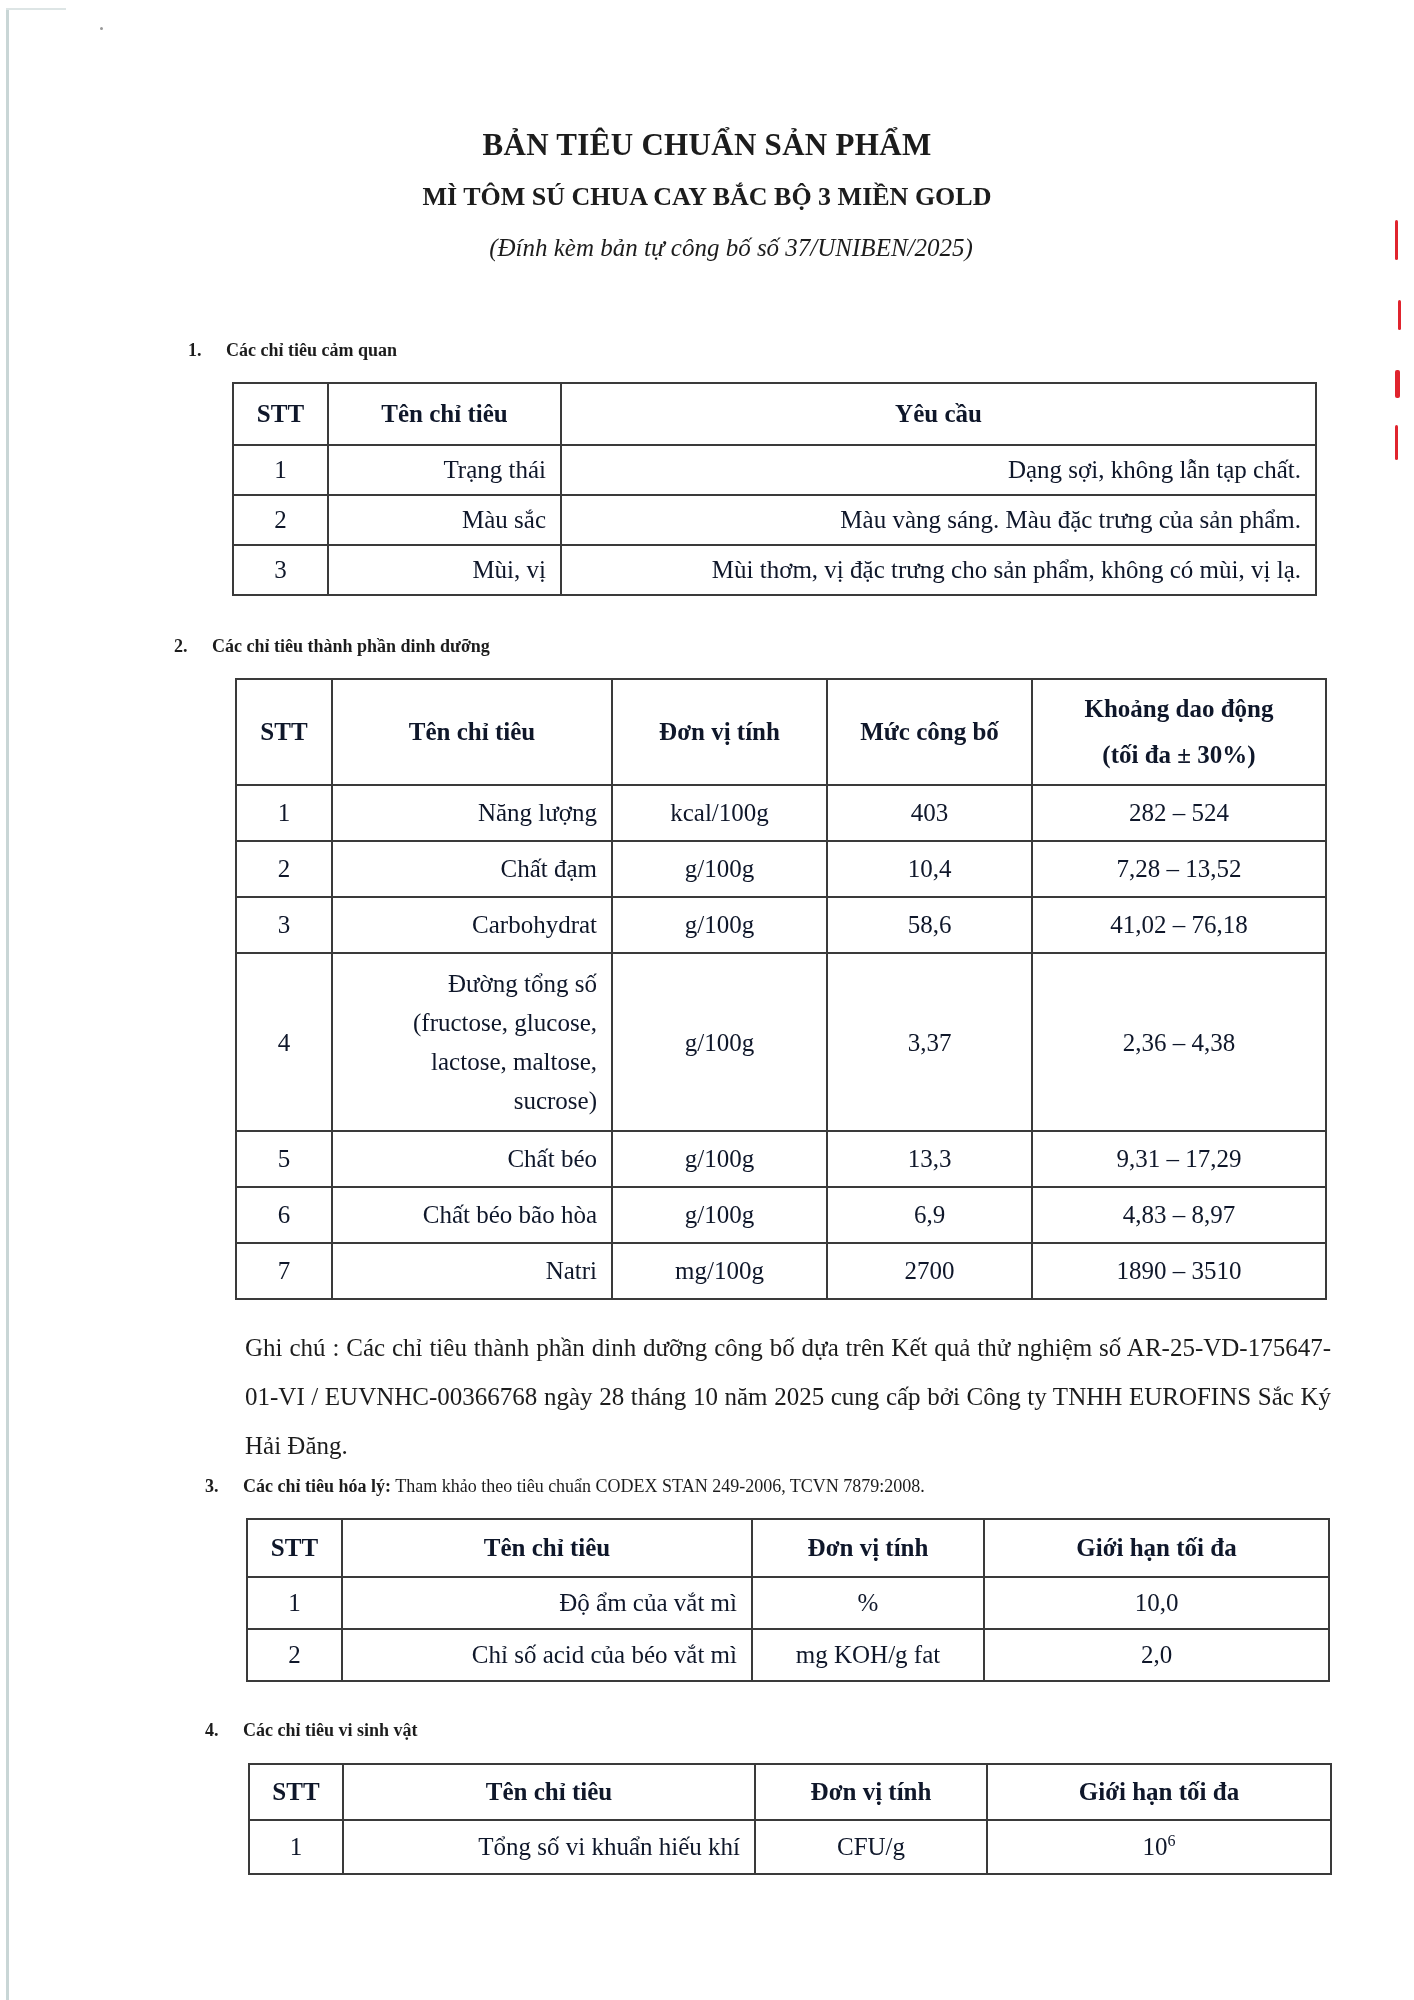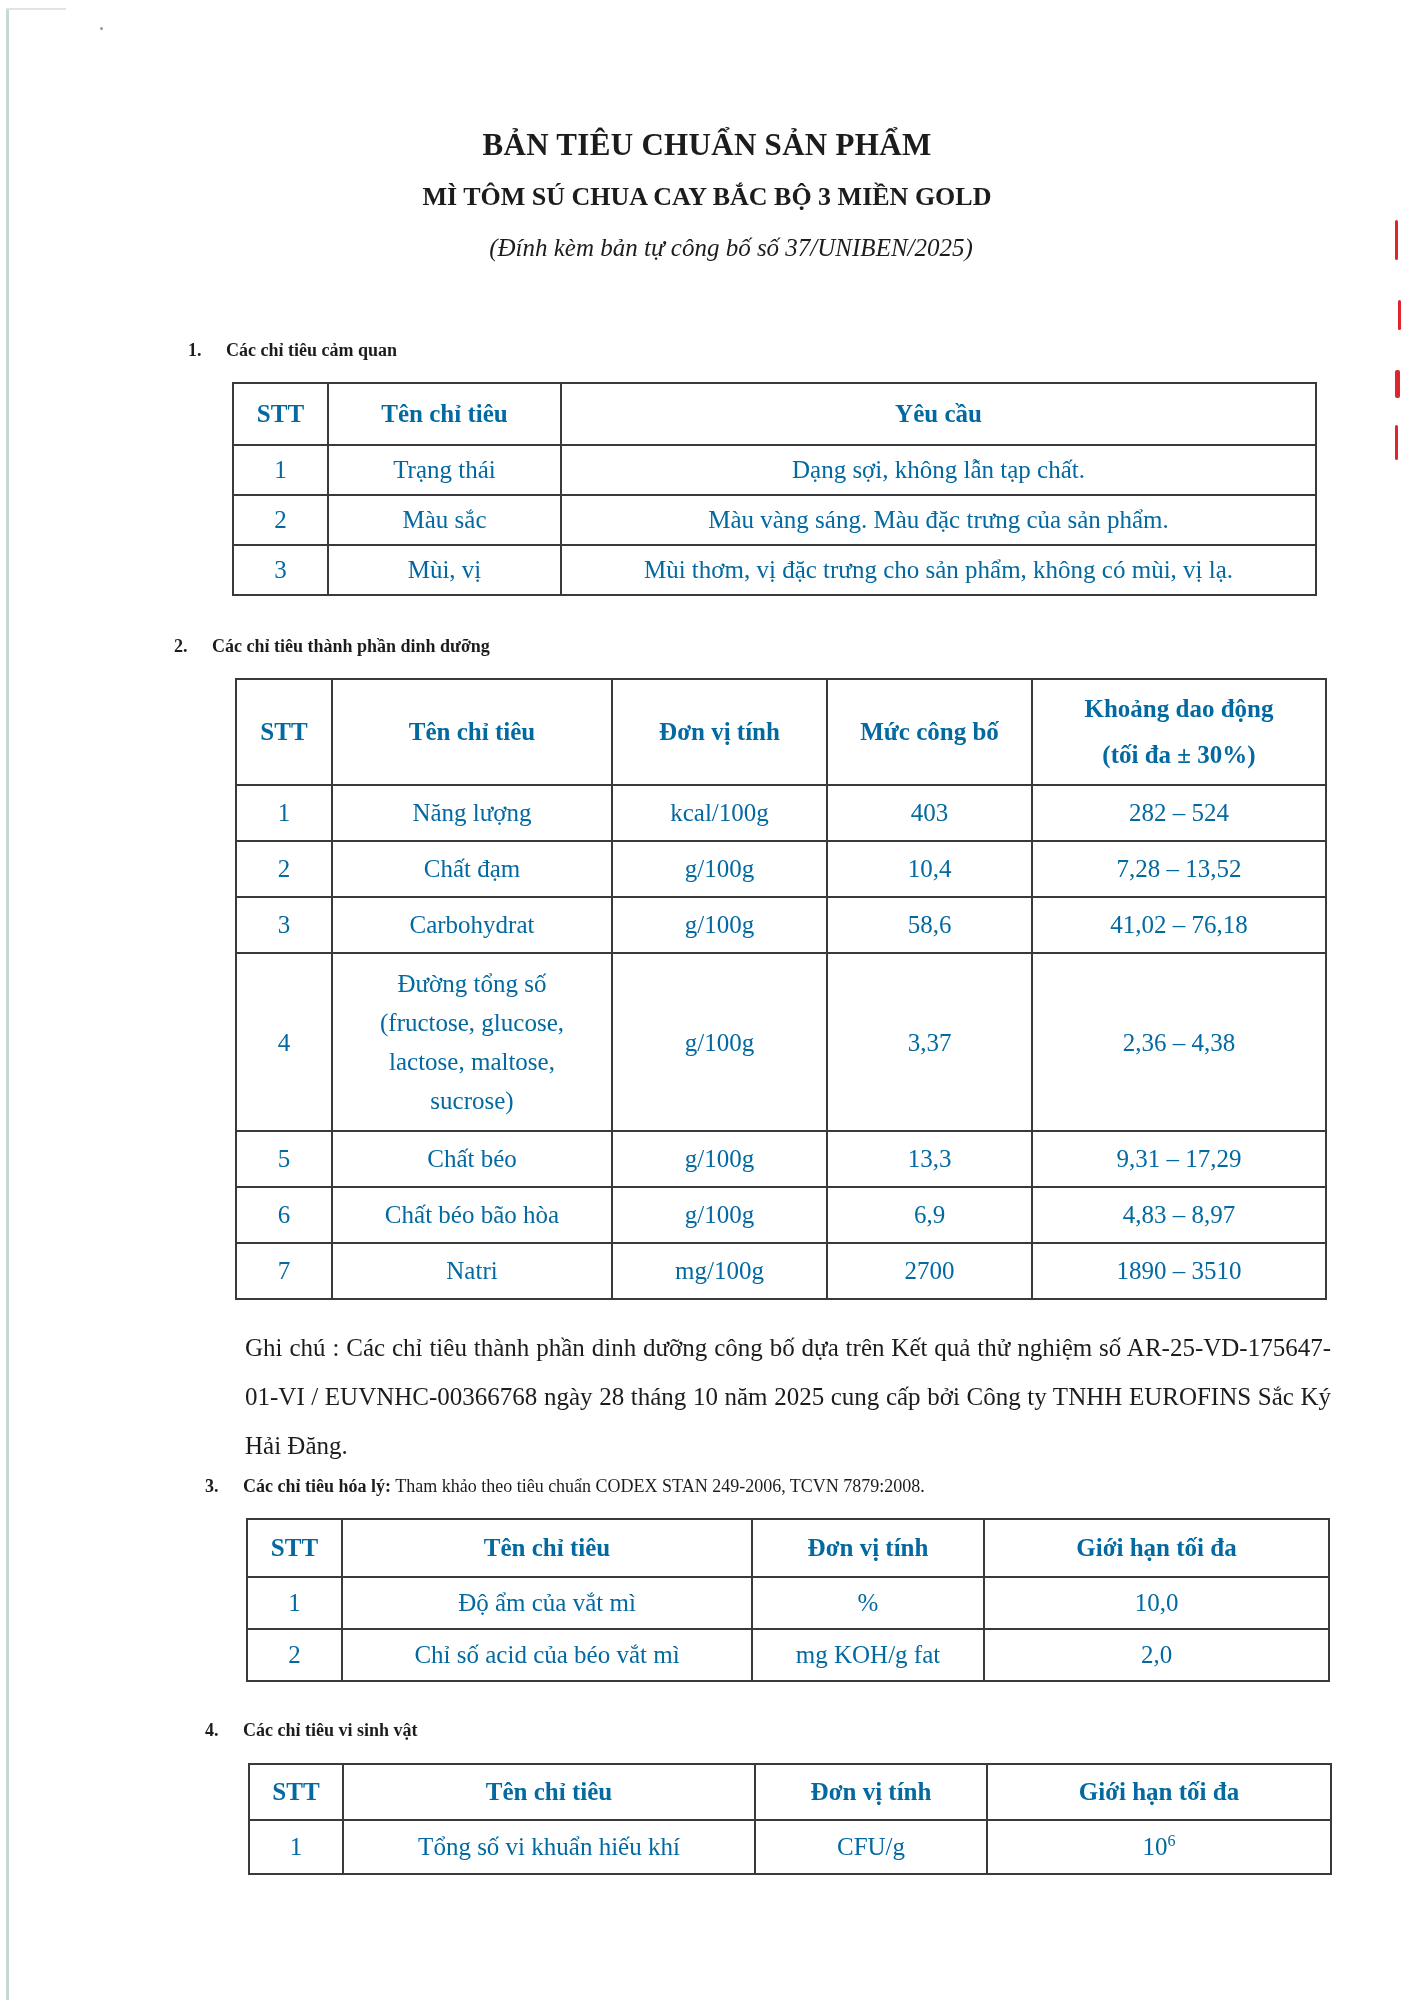--- a/index.html
+++ b/index.html
@@ -26,26 +26,26 @@
 
   .section-heading {
     position: absolute; font-size: 18px; font-weight: bold;
   }
   .section-heading .num { display: inline-block; width: 38px; }
   .section-heading .rest { font-weight: normal; }
 
   table {
     position: absolute; border-collapse: collapse;
     font-family: "Liberation Serif", "DejaVu Serif", serif;
-    font-size: 25px; color: #0369a1;
+    font-size: 25px; color: #0f172a;
   }
   td, th { border: 2px solid #3a3a3a; padding: 0 14px; }
   th { font-weight: bold; text-align: center; }
   td.c { text-align: center; }
-  td.l { text-align: center; margin-top: 30px; }
+  td.l { text-align: right; margin-top: 30px; }
 
   #t1 { left: 232px; top: 382px; width: 1085px; }
   #t1 th { height: 60px; }
   #t1 td { height: 48px; }
 
   #t2 { left: 235px; top: 678px; width: 1092px; }
   #t2 th { height: 104px; line-height: 46px; }
   #t2 td { height: 54px; }
   #t2 tr.tall td { height: 176px; line-height: 39px; }
 

